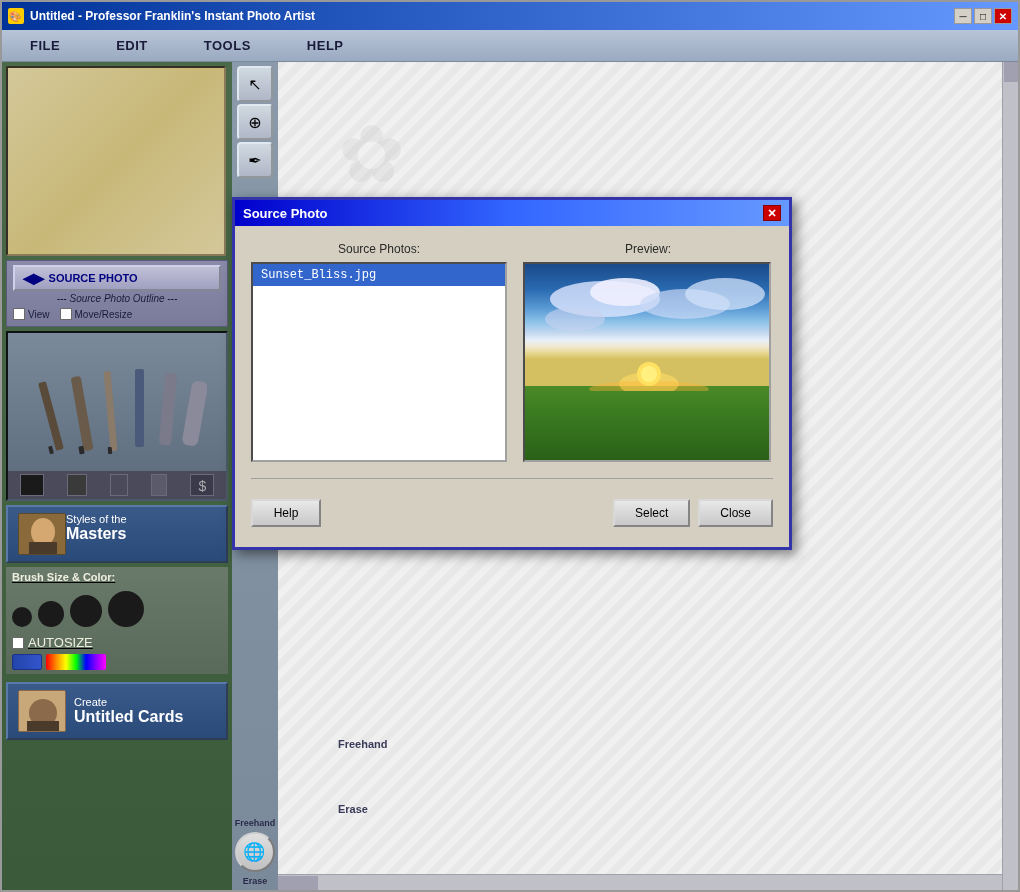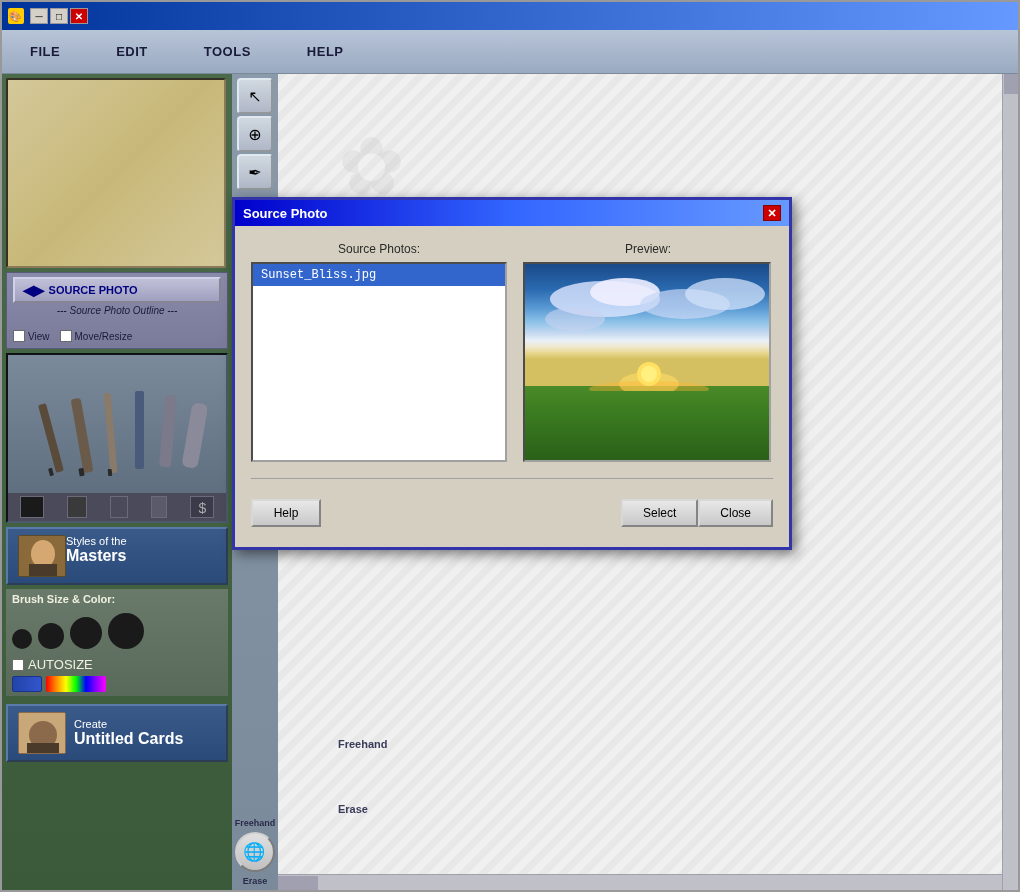--- a/index.html
+++ b/index.html
@@ -70,21 +70,21 @@
     }
 
     .title-btn.close-btn {
       background: #cc0000;
       color: white;
     }
 
     
     .menu-bar {
       background: linear-gradient(to bottom, #b8c4d8, #9aaac0);
-      height: 44px;
+      height: 32px;
       display: flex;
       align-items: center;
       padding: 0 20px;
       gap: 40px;
       flex-shrink: 0;
       border-bottom: 1px solid #7a8a9a;
     }
 
     .menu-item {
       color: #1a1a3a;
@@ -160,21 +160,20 @@
       gap: 10px;
       padding: 2px 0;
     }
 
     .checkbox-label {
       font-size: 10px;
       color: #1a1a3a;
       display: flex;
       align-items: center;
       gap: 3px;
-      margin-top: 10px;
     }
 
     
     .brushes-panel {
       background: linear-gradient(to bottom, #7a8a9a, #5a6a7a);
       border: 2px inset #4a5a6a;
       height: 170px;
       display: flex;
       flex-direction: column;
       align-items: center;
@@ -242,20 +241,21 @@
 
     .styles-text span:last-child {
       font-size: 16px;
       font-weight: bold;
     }
 
     
     .brush-size-area {
       background: linear-gradient(to bottom, #6a7a6a, #5a6a5a);
       padding: 4px 6px;
+      text-decoration: underline;
     }
 
     .brush-size-label {
       font-size: 11px;
       color: #f0f0e0;
       font-weight: bold;
       margin-bottom: 4px;
     }
 
     .brush-dots {
@@ -530,20 +530,21 @@
       background: linear-gradient(to bottom, #e8e8e8, #c8c8c8);
       border: 2px outset #d8d8d8;
       padding: 5px 20px;
       cursor: pointer;
       font-size: 12px;
       min-width: 70px;
     }
 
     .modal-right-buttons {
       display: flex;
+      gap: 8px;
     }
 
     
     .cb {
       width: 12px;
       height: 12px;
       border: 1px solid #6a6a6a;
       background: white;
       display: inline-block;
       flex-shrink: 0;
@@ -578,20 +579,21 @@
       font-size: 18px;
     }
   </style>
 </head>
 <body>
 
 <div class="window-chrome">
 
   <div class="title-bar">
     <div class="title-bar-icon">🎨</div>
+    <span class="title-bar-text">Untitled - Professor Franklin's Instant Photo Artist</span>
     <div class="title-bar-buttons">
       <div class="title-btn">─</div>
       <div class="title-btn">□</div>
       <div class="title-btn close-btn">✕</div>
     </div>
   </div>
 
   <div class="menu-bar">
     <span class="menu-item">FILE</span>
     <span class="menu-item">EDIT</span>

